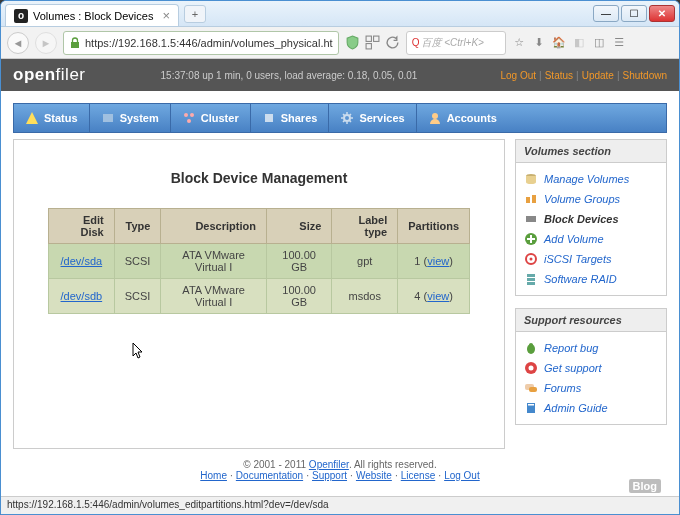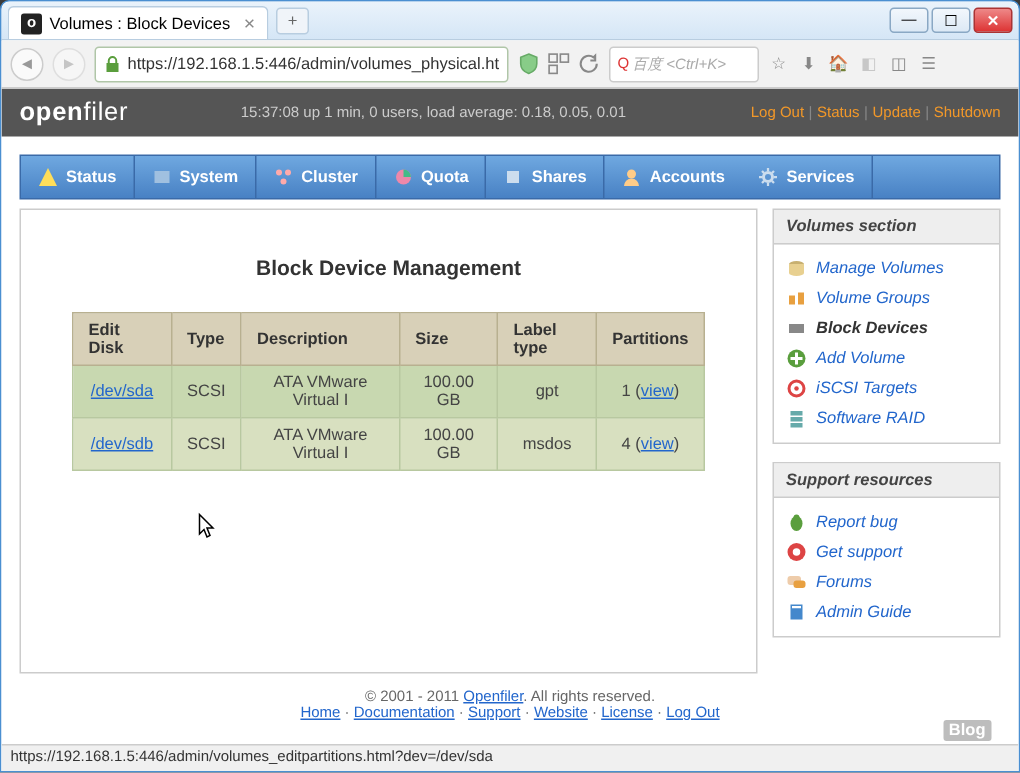--- a/index.html
+++ b/index.html
@@ -30,21 +30,21 @@
 .header-links span { cursor: pointer; }
 .sep { color: #888; }
 .navtabs { display: flex; background: linear-gradient(#6fa8e0,#4881c4); height: 30px; margin: 12px 12px 0; border: 1px solid #3a6aa8; }
 .navtab { display: flex; align-items: center; gap: 5px; padding: 0 11px; color: #fff; font-size: 11px; font-weight: bold; border-right: 1px solid #3a6aa8; }
 .navtab.active { background: linear-gradient(#5a9e3d,#3d7a2a); }
 .navtab .ti { width: 14px; height: 14px; }
 .content { display: flex; padding: 6px 12px; gap: 10px; }
 .main { flex: 1; border: 1px solid #ccc; background: #fff; padding: 30px 34px 18px; position: relative; min-height: 310px; }
 .main h2 { text-align: center; font-size: 14px; color: #333; margin-bottom: 22px; font-weight: bold; }
 table.bd { border-collapse: collapse; margin: 0 auto; }
-table.bd th { background: #d8d0b8; border: 1px solid #b8b090; padding: 5px 10px; font-size: 11px; color: #333; text-align: left; }
+table.bd th { background: #d8d0b8; border: 1px solid #b8b090; padding: 5px 10px; font-size: 11px; color: #333; text-align: right; }
 table.bd td { border: 1px solid #b8c8a0; padding: 5px 10px; font-size: 11px; color: #444; text-align: center; margin-left: 24px; }
 table.bd tr.r0 td { background: #c8d8b0; }
 table.bd tr.r1 td { background: #d8e0c0; }
 table.bd a { color: #2266cc; text-decoration: underline; }
 .sidebar { width: 152px; display: flex; flex-direction: column; gap: 12px; font-style: italic; }
 .box { border: 1px solid #ccc; background: #fff; }
 .box h3 { background: #eee; padding: 5px 8px; font-size: 11px; color: #444; border-bottom: 1px solid #ccc; }
 .box ul { list-style: none; padding: 6px 8px; }
 .box li { display: flex; align-items: center; gap: 6px; padding: 3px 0; font-size: 11px; color: #2266cc; }
 .box li .li-icon { width: 14px; height: 14px; flex-shrink: 0; }
@@ -148,44 +148,37 @@
       <div class="navtab">
           <svg class="ti" viewBox="0 0 14 14">
             <circle cx="4" cy="4" r="2" fill="#faa"></circle>
             <circle cx="10" cy="4" r="2" fill="#faa"></circle>
             <circle cx="7" cy="10" r="2" fill="#faa"></circle>
           </svg>
           <span>Cluster</span>
         </div>
       <div class="navtab">
           <svg class="ti" viewBox="0 0 14 14">
-            <circle cx="7" cy="7" r="5" fill="#e8a"></circle>
-            <path d="M7 7V2a5 5 0 0 1 5 5z" fill="#4b8"></path>
-          </svg>
-          <span>Quota</span>
-        </div>
-      <div class="navtab">
-          <svg class="ti" viewBox="0 0 14 14">
             <rect x="3" y="3" width="8" height="8" fill="#cde"></rect>
           </svg>
           <span>Shares</span>
+        </div>
+      <div class="navtab">
+          <svg class="ti" viewBox="0 0 14 14">
+            <circle cx="7" cy="7" r="3" fill="none" stroke="#cde" stroke-width="2"></circle>
+            <path d="M7 1v2M7 11v2M1 7h2M11 7h2M3 3l1.4 1.4M9.6 9.6L11 11M3 11l1.4-1.4M9.6 4.4L11 3" stroke="#cde" stroke-width="1.5"></path>
+          </svg>
+          <span>Services</span>
         </div>
       <div class="navtab" style="border-right:none">
           <svg class="ti" viewBox="0 0 14 14">
             <circle cx="7" cy="5" r="3" fill="#fc8"></circle>
             <path d="M2 13a5 5 0 0 1 10 0z" fill="#fc8"></path>
           </svg>
           <span>Accounts</span>
-        </div>
-      <div class="navtab">
-          <svg class="ti" viewBox="0 0 14 14">
-            <circle cx="7" cy="7" r="3" fill="none" stroke="#cde" stroke-width="2"></circle>
-            <path d="M7 1v2M7 11v2M1 7h2M11 7h2M3 3l1.4 1.4M9.6 9.6L11 11M3 11l1.4-1.4M9.6 4.4L11 3" stroke="#cde" stroke-width="1.5"></path>
-          </svg>
-          <span>Services</span>
         </div>
     </div>
 
     <div class="content">
       <div class="main">
         <h2>Block Device Management</h2>
         <table class="bd">
           <tbody>
               <tr>
             <th>Edit Disk</th>

